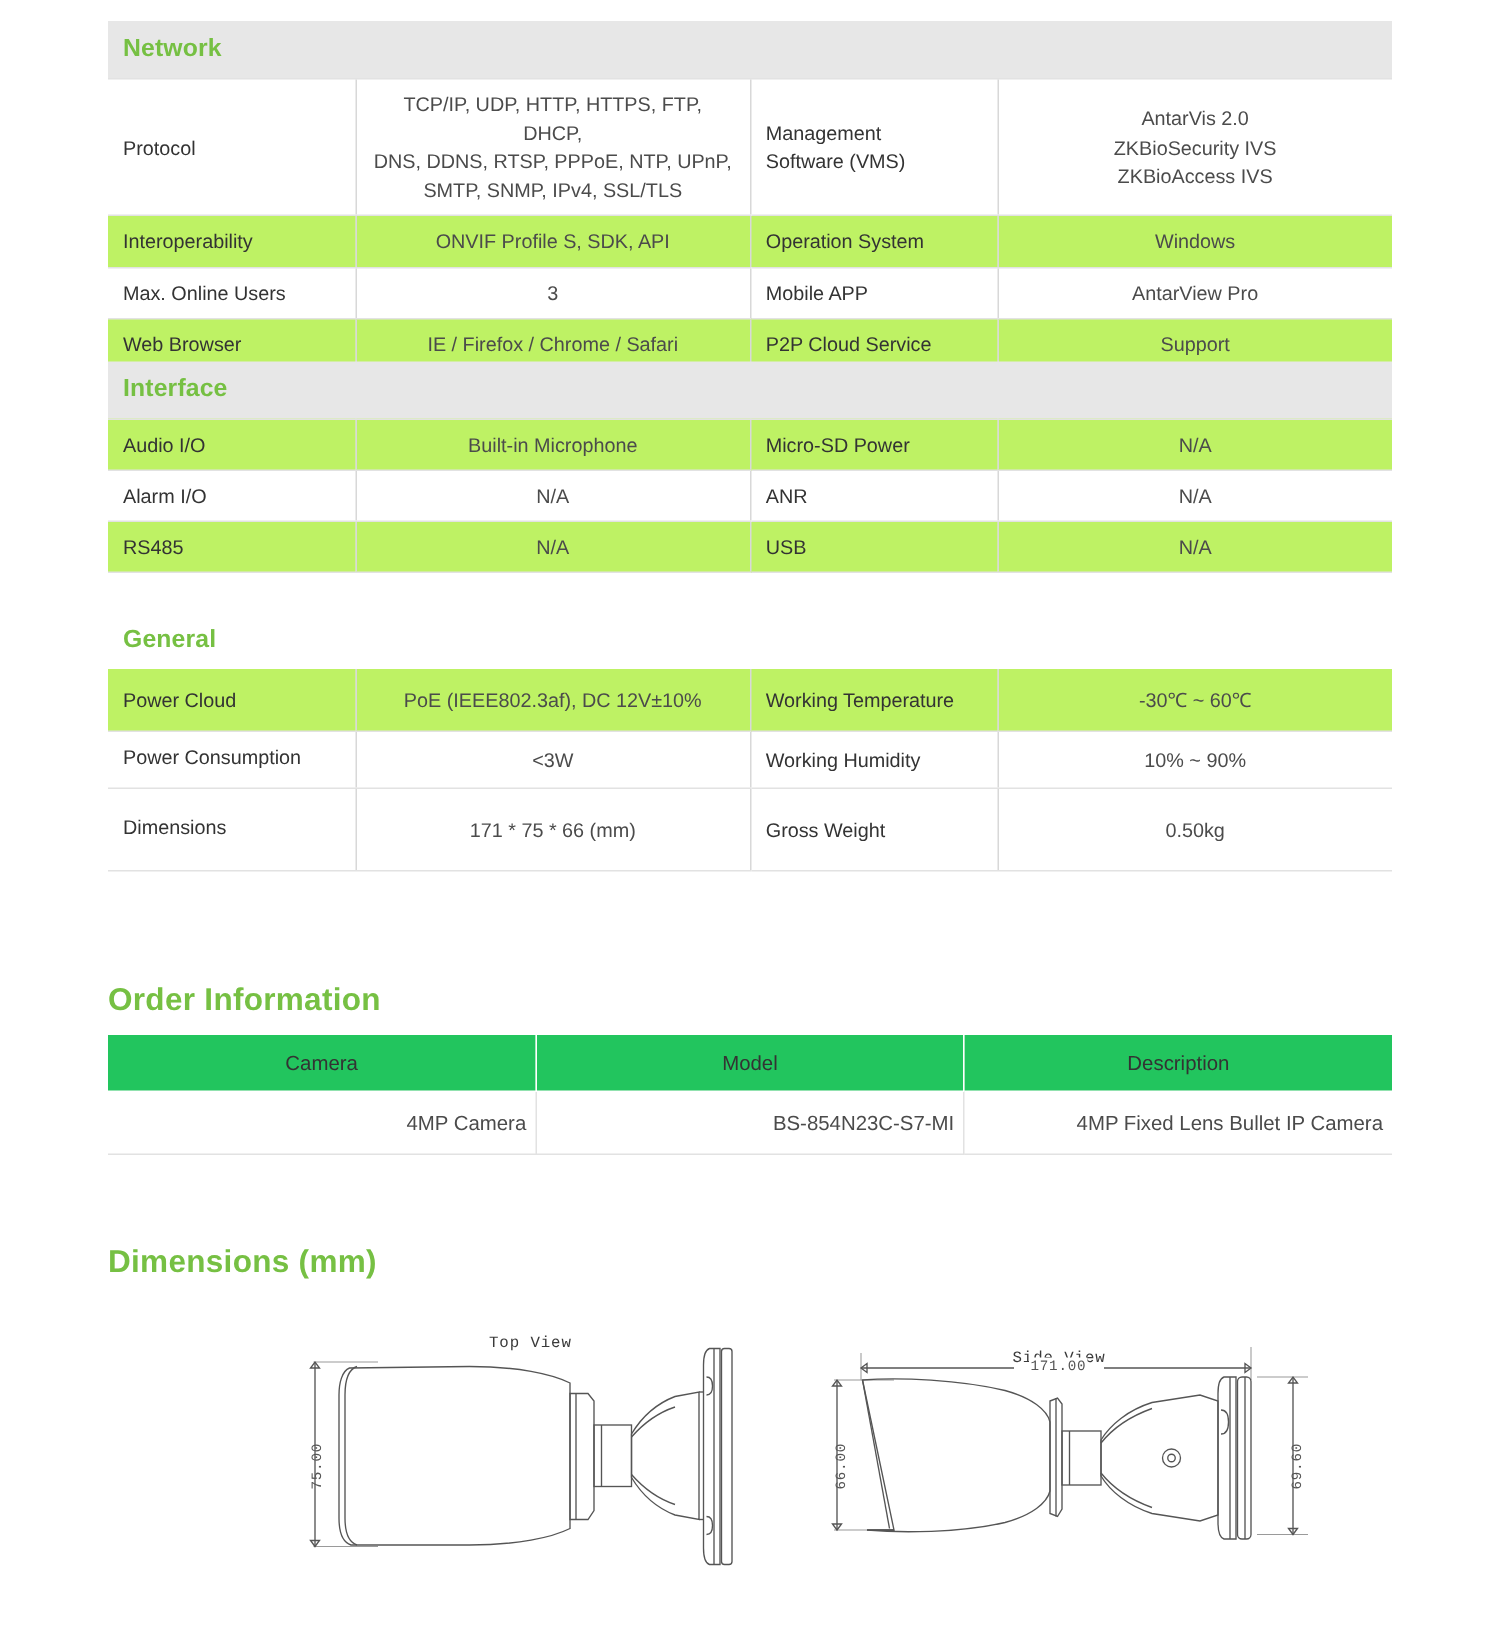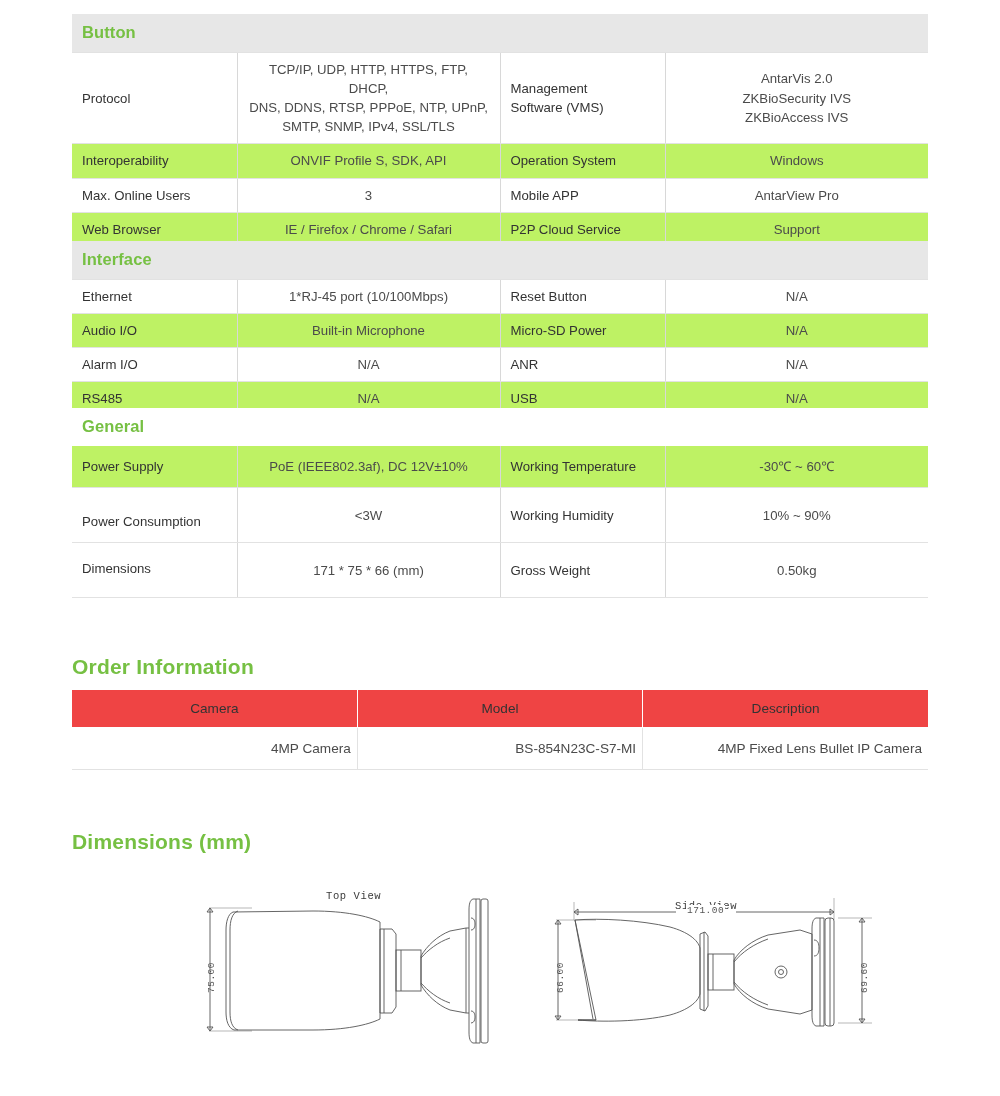--- a/index.html
+++ b/index.html
@@ -53,21 +53,21 @@
   .h2 {
     position: absolute;
     color: #76c043;
     font-size: 21px;
     font-weight: bold;
     letter-spacing: .2px;
   }
   table.order { width: 856px; border-collapse: collapse; table-layout: fixed; }
   table.order col { width: 285.33px; }
   table.order th {
-    background: #ef4444;
+    background: #22c55e;
     font-size: 13.6px;
     font-weight: normal;
     color: #333;
     padding: 11px 6px;
     text-align: center;
     border-bottom: 1px solid #ffffff;
     border-right: 1px solid #ffffff;
   }
   table.order th:last-child { border-right: none; }
   table.order td {
@@ -114,21 +114,21 @@
   <div class="spec-block" style="top:14px;">
     <table class="spec">
       <colgroup>
           <col class="c1">
           <col class="c2">
           <col class="c3">
           <col class="c4">
         </colgroup>
       <tbody>
         <tr class="section-head">
-          <td colspan="4"><span class="section-title">Button</span></td>
+          <td colspan="4"><span class="section-title">Network</span></td>
         </tr>
         <tr class="even">
           <td class="lab multi">Protocol</td>
           <td class="val multi">TCP/IP, UDP, HTTP, HTTPS, FTP, DHCP,
 DNS, DDNS, RTSP, PPPoE, NTP, UPnP,
 SMTP, SNMP, IPv4, SSL/TLS</td>
           <td class="lab multi" style="border-left:1px solid #d8d8d8">Management
 Software (VMS)</td>
           <td class="val multi">AntarVis 2.0
 ZKBioSecurity IVS
@@ -161,26 +161,20 @@
       <colgroup>
           <col class="c1">
           <col class="c2">
           <col class="c3">
           <col class="c4">
         </colgroup>
       <tbody>
         <tr class="section-head">
           <td colspan="4"><span class="section-title">Interface</span></td>
         </tr>
-        <tr class="even">
-          <td class="lab">Ethernet</td>
-          <td class="val">1*RJ-45 port (10/100Mbps)</td>
-          <td class="lab" style="border-left:1px solid #d8d8d8">Reset Button</td>
-          <td class="val">N/A</td>
-        </tr>
         <tr class="odd">
           <td class="lab">Audio I/O</td>
           <td class="val">Built-in Microphone</td>
           <td class="lab" style="border-left:1px solid #d8d8d8">Micro-SD Power</td>
           <td class="val">N/A</td>
         </tr>
         <tr class="even">
           <td class="lab">Alarm I/O</td>
           <td class="val">N/A</td>
           <td class="lab" style="border-left:1px solid #d8d8d8">ANR</td>
@@ -202,27 +196,27 @@
           <col class="c1">
           <col class="c2">
           <col class="c3">
           <col class="c4">
         </colgroup>
       <tbody>
         <tr class="section-head plain">
           <td colspan="4"><span class="section-title">General</span></td>
         </tr>
         <tr class="odd">
-          <td class="lab" style="padding-top:11px;padding-bottom:11px">Power Supply</td>
+          <td class="lab" style="padding-top:11px;padding-bottom:11px">Power Cloud</td>
           <td class="val">PoE (IEEE802.3af), DC 12V±10%</td>
           <td class="lab" style="border-left:1px solid #d8d8d8">Working Temperature</td>
           <td class="val">-30℃ ~ 60℃</td>
         </tr>
         <tr class="even">
-          <td class="lab" style="padding-top:24px;padding-bottom:11px">Power Consumption</td>
+          <td class="lab" style="padding-top:7px;padding-bottom:11px">Power Consumption</td>
           <td class="val">&lt;3W</td>
           <td class="lab" style="border-left:1px solid #d8d8d8">Working Humidity</td>
           <td class="val">10% ~ 90%</td>
         </tr>
         <tr class="even last">
           <td class="lab" style="padding-top:16px;padding-bottom:19px">Dimensions</td>
           <td class="val">171 * 75 * 66 (mm)</td>
           <td class="lab" style="border-left:1px solid #d8d8d8">Gross Weight</td>
           <td class="val">0.50kg</td>
         </tr>

